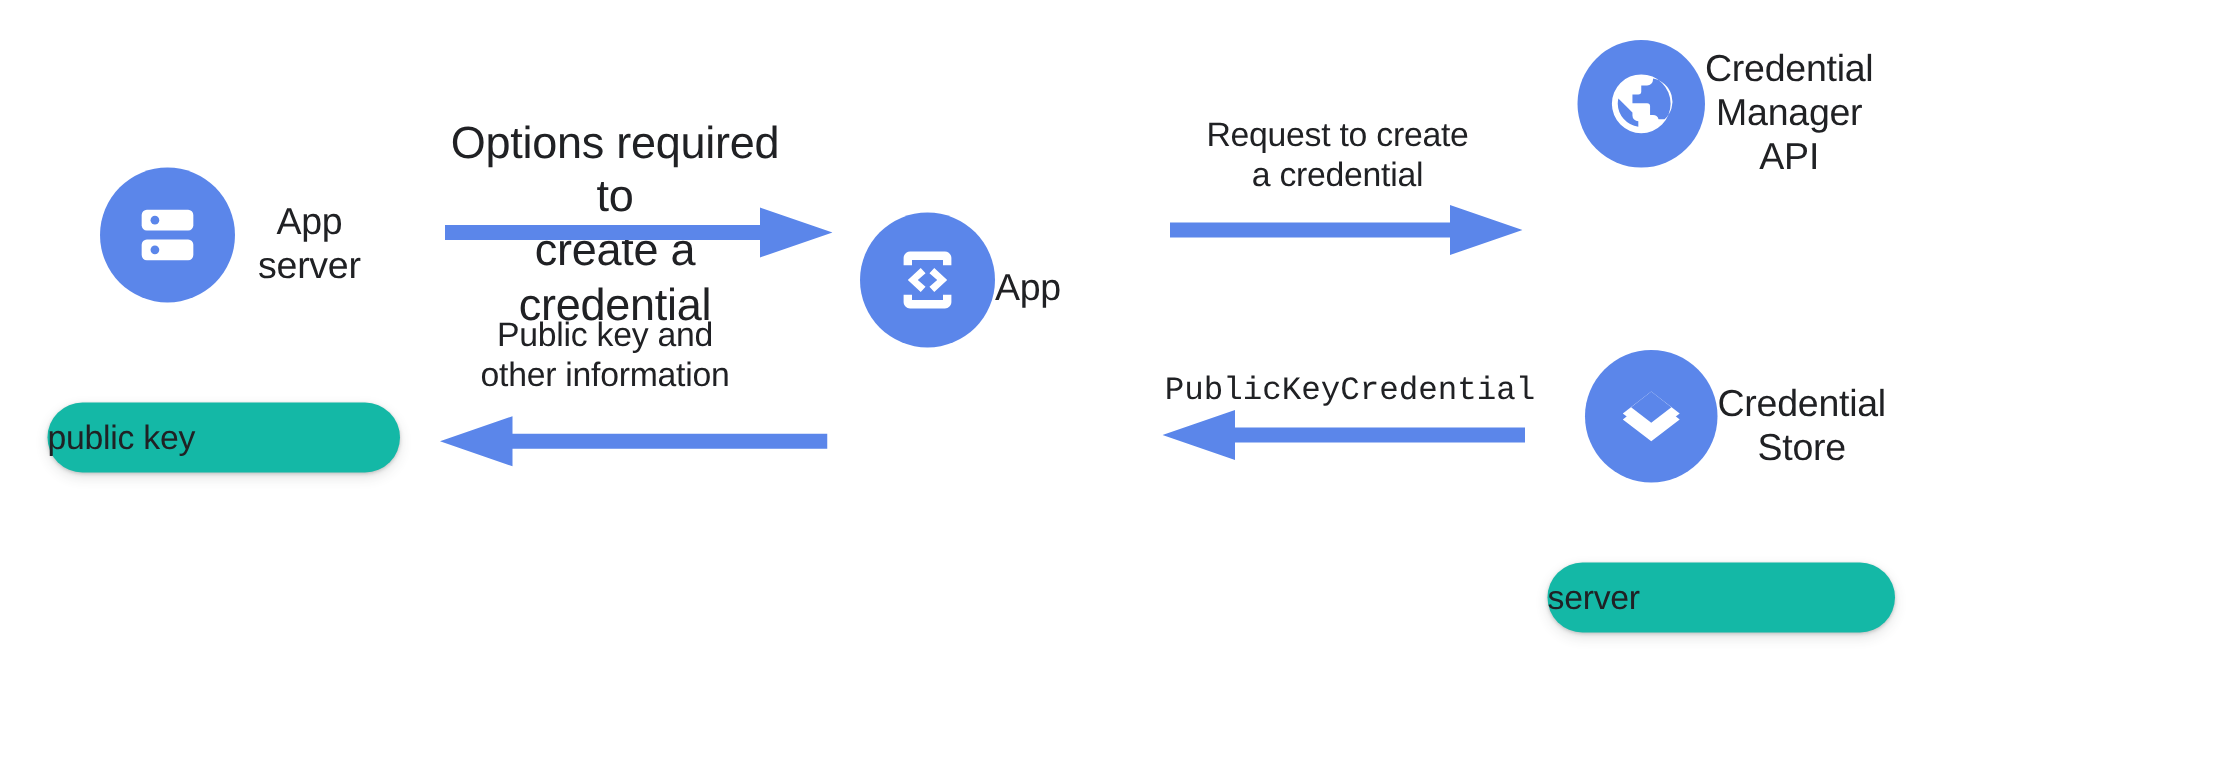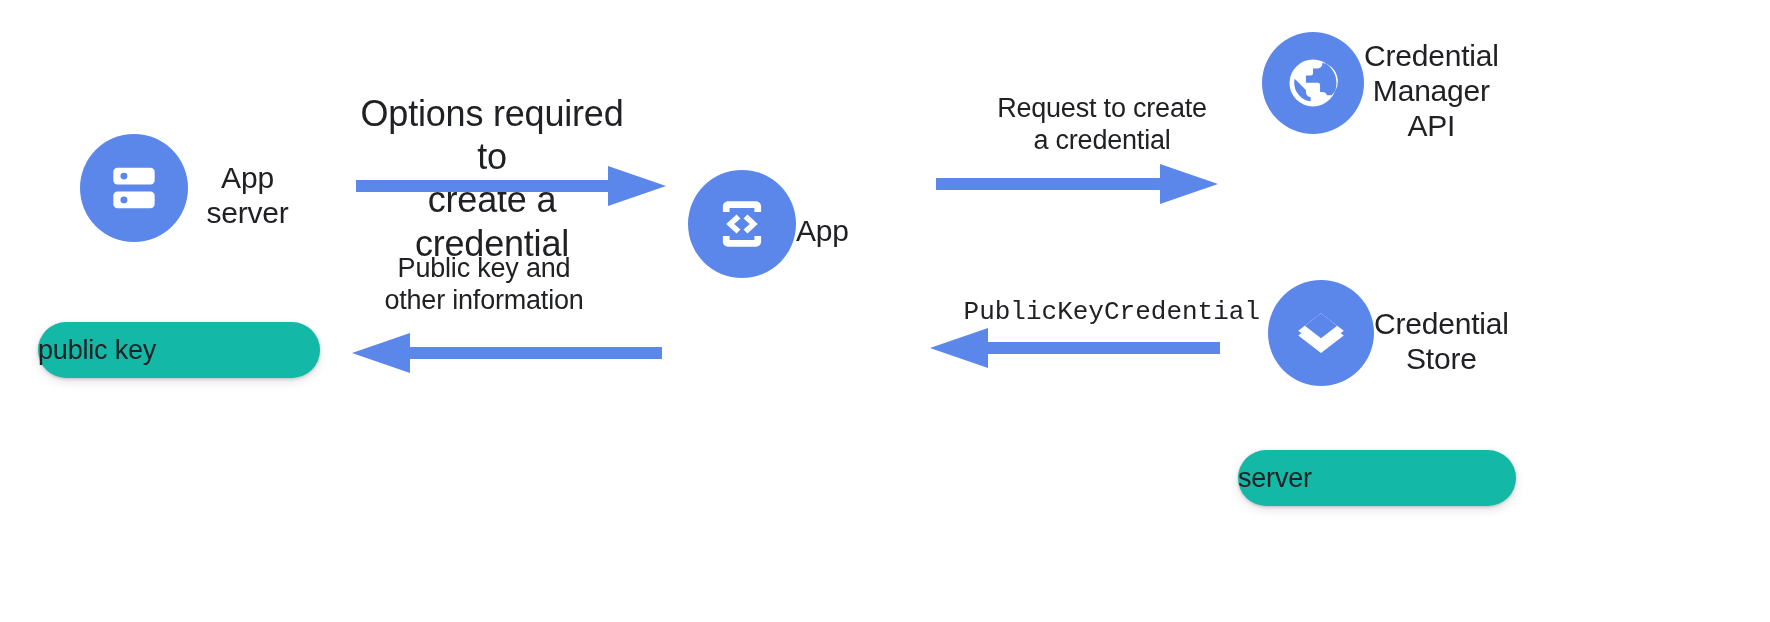--- a/index.html
+++ b/index.html
@@ -65,35 +65,34 @@
     position: absolute;
     text-align: center;
     color: #202124;
     line-height: 1.2;
     letter-spacing: -0.2px;
     white-space: pre-line;
   }
   .arrow-caption.mono {
     font-family: "Liberation Mono", "DejaVu Sans Mono", monospace;
     letter-spacing: 0px;
-    text-align: right;
   }
 
   
   #node-app-server      { left: 80px;   top: 134px;  width: 216px; gap: 11px; }
   #node-app             { left: 688px;  top: 170px;  width: 184px; }
   #node-cm-api          { left: 1262px; top: 22px;   width: 220px; }
   #node-cred-store      { left: 1268px; top: 280px;  width: 220px; }
 
   #pill-public-key      { position: absolute; left: 38px;   top: 322px; width: 282px; height: 56px; font-size: 27px; }
   #pill-passkey         { position: absolute; left: 1238px; top: 450px; width: 278px; height: 56px; font-size: 27px; }
 
   #caption-options      { left: 352px;  top: 92px;   width: 280px; font-size: 36px; }
   #caption-public-key   { left: 344px;  top: 252px;  width: 280px; font-size: 27px; }
-  #caption-request      { left: 962px;  top: 92px;   width: 280px; font-size: 27px; }
+  #caption-request      { left: 930px;  top: 92px;   width: 280px; font-size: 27px; }
   #caption-pkc          { left: 900px;  top: 297px;  width: 360px; font-size: 26px; }
 
   #arrow-left-top       { left: 356px;  top: 163px; }
   #arrow-left-bottom    { left: 352px;  top: 330px; }
   #arrow-right-top      { left: 936px;  top: 161px; }
   #arrow-right-bottom   { left: 930px;  top: 325px; }
 </style>
 </head>
 <body>
 

